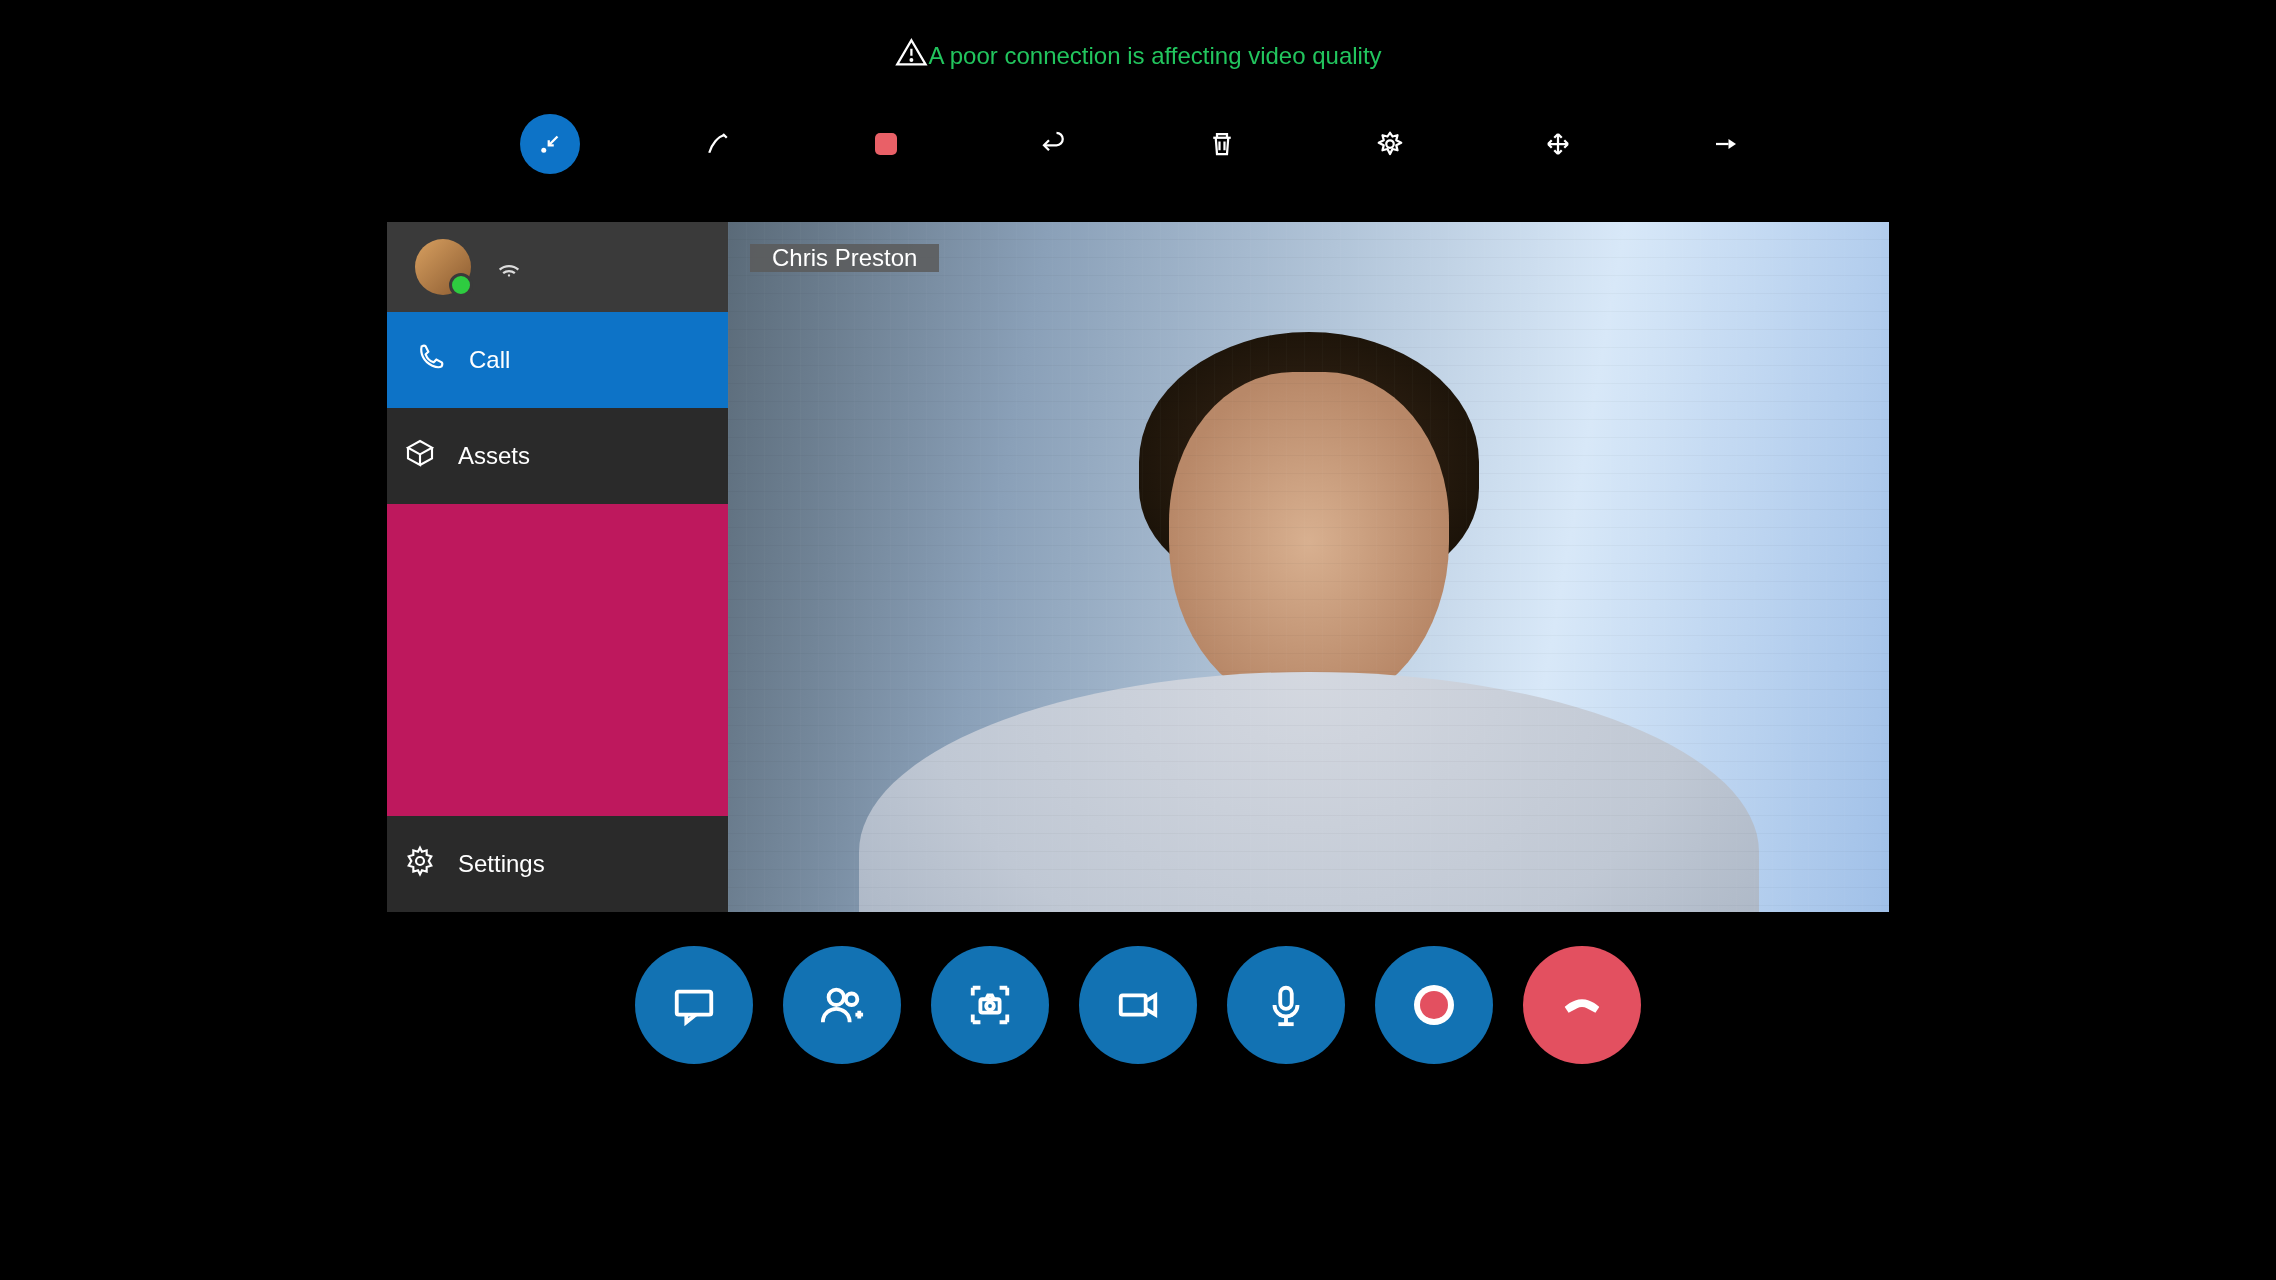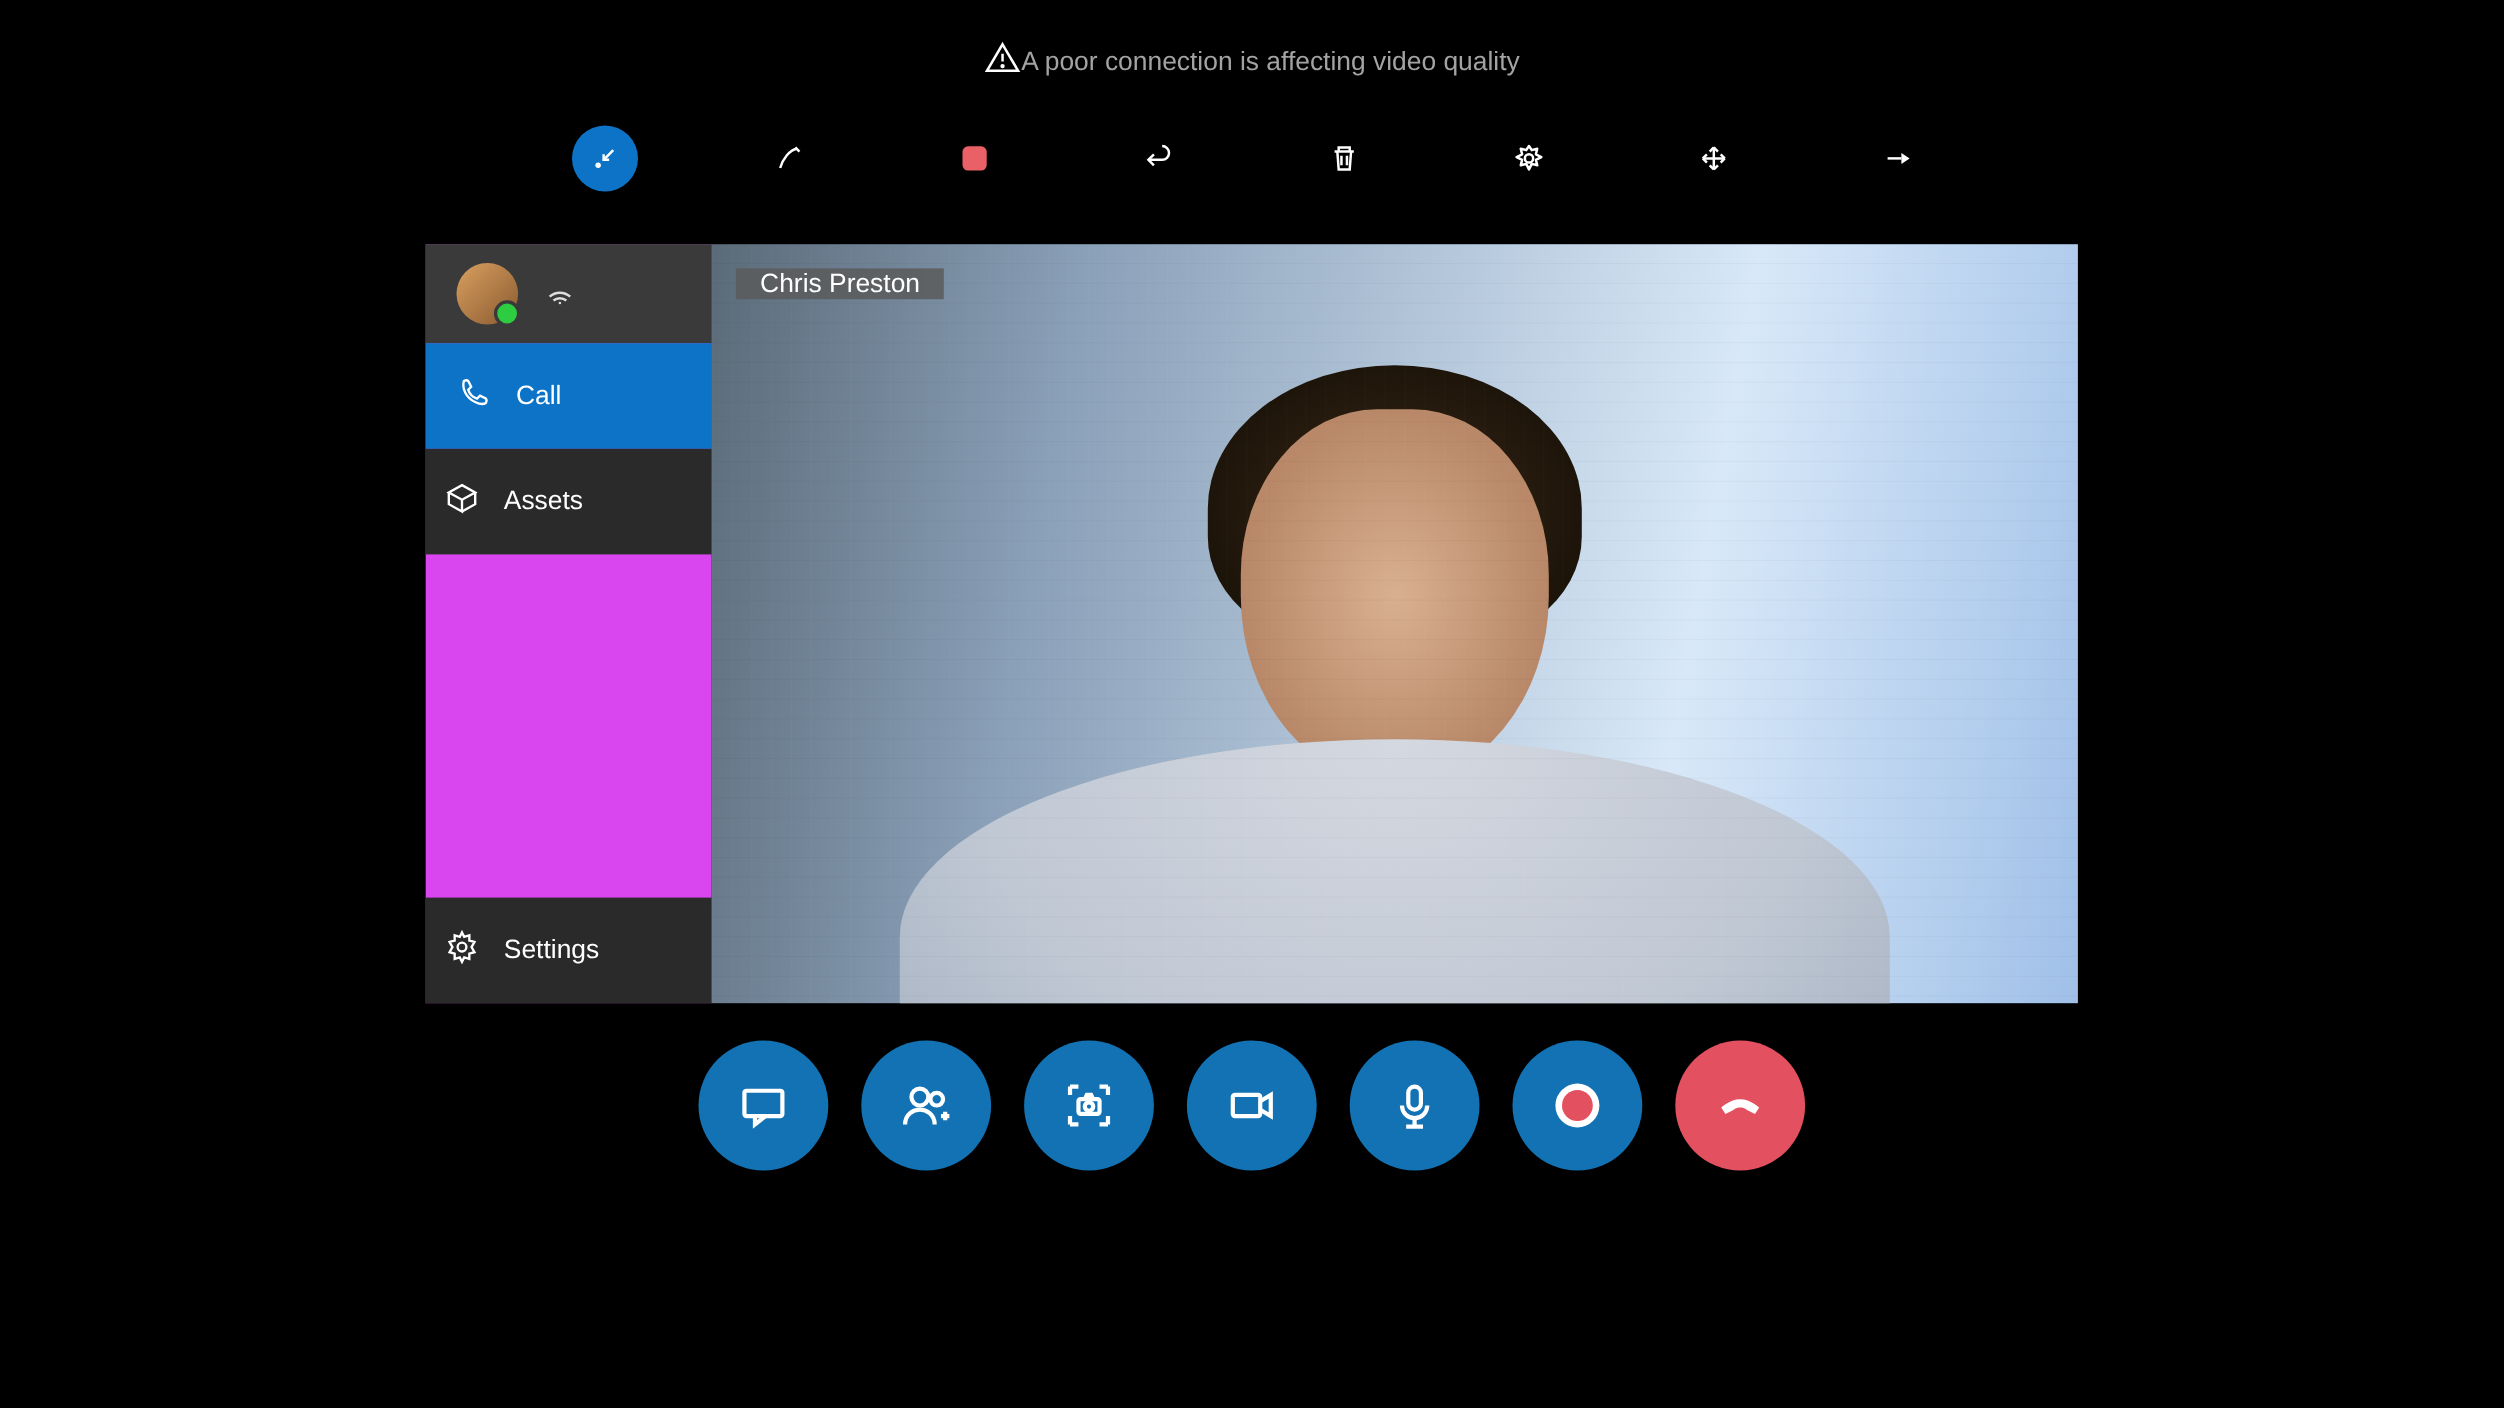--- a/index.html
+++ b/index.html
@@ -15,21 +15,21 @@
     
     
     .warning-banner {
       position: absolute;
       top: 36px;
       left: 50%;
       transform: translateX(-50%);
       display: flex;
       align-items: center;
       font-size: 24px;
-      color: #a3a3a3;
+      color: #22c55e;
     }
     .warning-banner svg { width: 34px; height: 34px; }
     
     
     .top-toolbar {
       position: absolute;
       top: 114px;
       left: 50%;
       transform: translateX(-50%);
       display: flex;
@@ -55,22 +55,22 @@
       top: 222px;
       left: 50%;
       transform: translateX(-50%);
       width: 1502px;
       height: 690px;
       display: flex;
     }
     
     
     .sidebar {
-      width: 260px;
-      background: #d946ef;
+      width: 341px;
+      background: #be185d;
       display: flex;
       flex-direction: column;
       justify-content: space-between;
     }
     .sidebar-header {
       height: 90px;
       display: flex;
       align-items: center;
       padding-left: 28px;
       gap: 24px;

